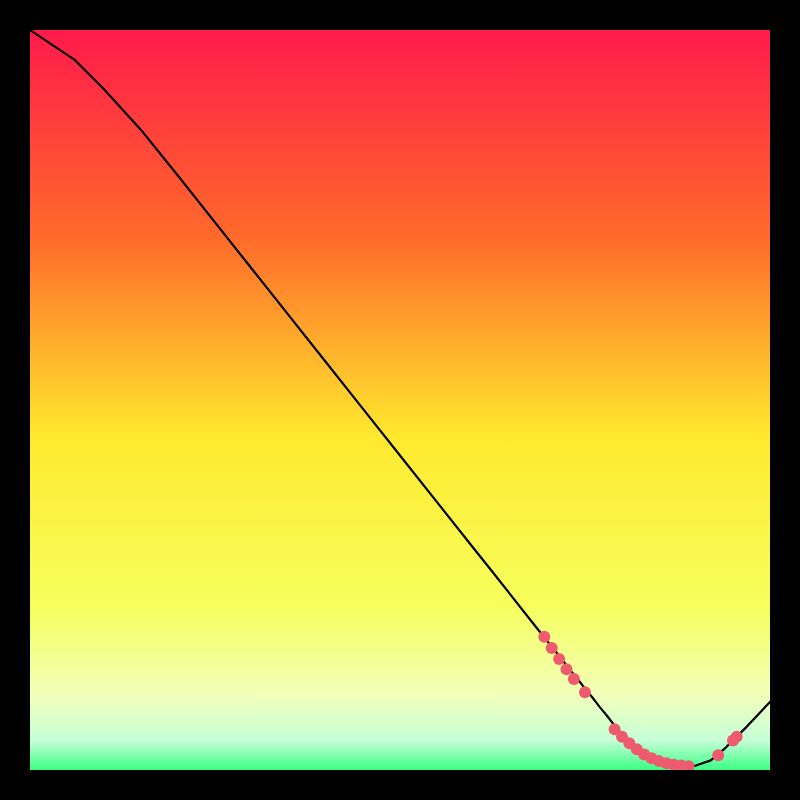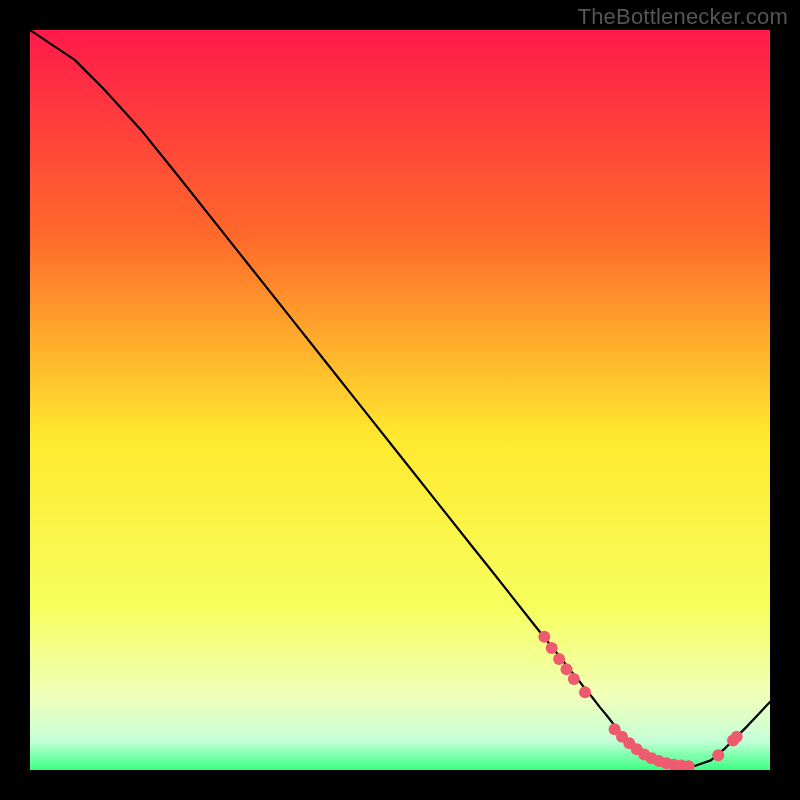--- a/index.html
+++ b/index.html
@@ -38,21 +38,20 @@
   svg {
     width: 100%;
     height: 100%;
     display: block;
   }
 </style>
 </head>
 <body>
 
 <div class="frame">
-  <div class="attribution">TheBottlenecker.com</div>
 
   <div class="plot">
     <svg viewBox="0 0 740 740" preserveAspectRatio="none">
       <defs>
         <linearGradient id="bg-grad" x1="0" y1="0" x2="0" y2="1">
           <stop id="g0" offset="0%" stop-color="#ff1a4b"></stop>
           <stop id="g1" offset="28%" stop-color="#ff6a2a"></stop>
           <stop id="g2" offset="55%" stop-color="#ffe92e"></stop>
           <stop id="g3" offset="78%" stop-color="#f6ff5e"></stop>
           <stop id="g4" offset="90%" stop-color="#f1ffba"></stop>

